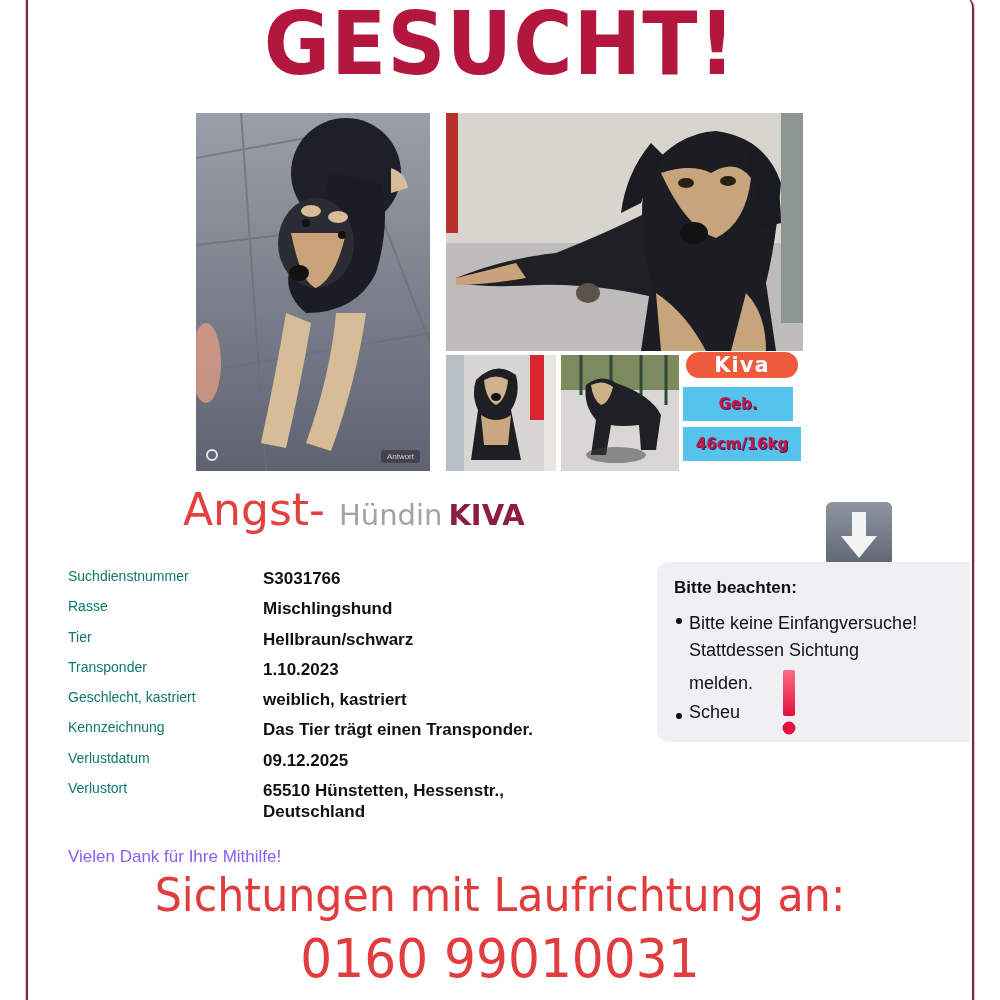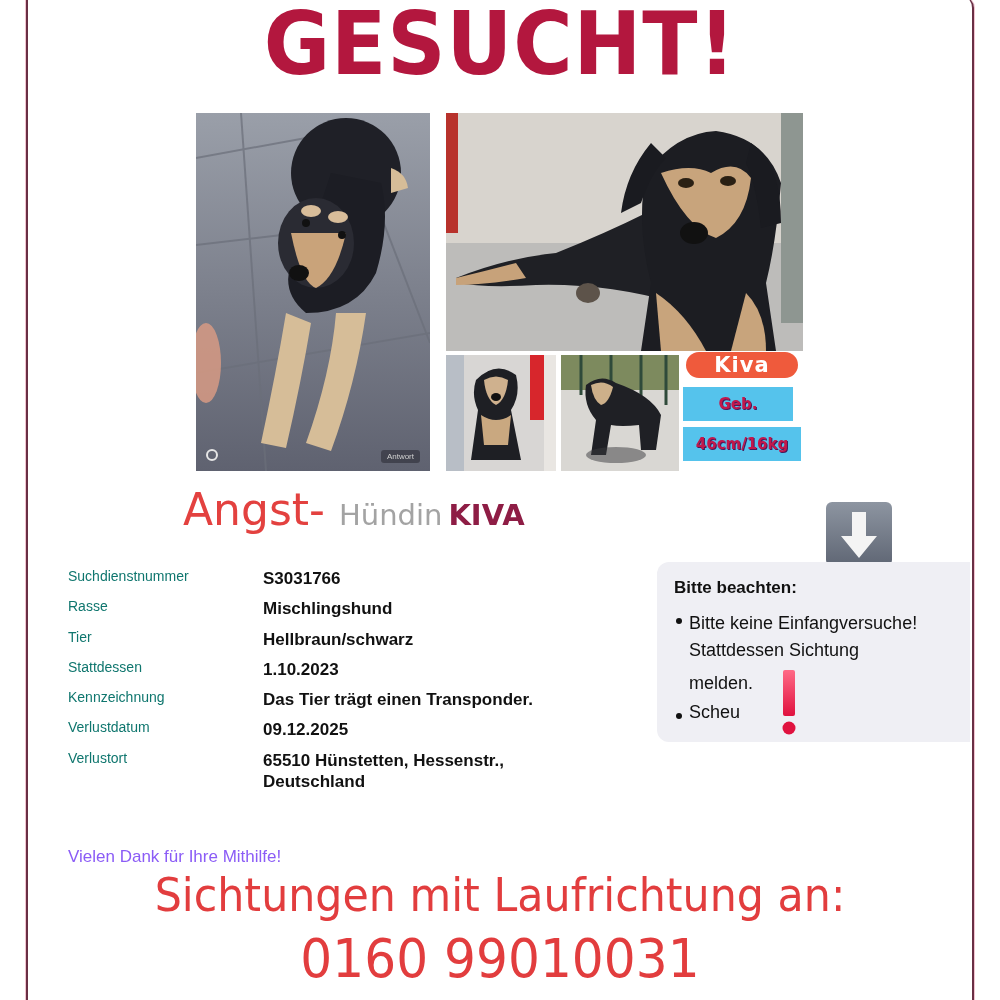--- a/index.html
+++ b/index.html
@@ -203,22 +203,26 @@
   </div>
   <div class="row">
     <span class="lbl">Rasse</span>
     <span class="val">Mischlingshund</span>
   </div>
   <div class="row">
     <span class="lbl">Tier</span>
     <span class="val">Hellbraun/schwarz</span>
   </div>
   <div class="row">
-    <span class="lbl">Stattdessen</span>
+    <span class="lbl">Transponder</span>
     <span class="val">1.10.2023</span>
+  </div>
+  <div class="row">
+    <span class="lbl">Geschlecht, kastriert</span>
+    <span class="val">weiblich, kastriert</span>
   </div>
   <div class="row">
     <span class="lbl">Kennzeichnung</span>
     <span class="val">Das Tier trägt einen Transponder.</span>
   </div>
   <div class="row">
     <span class="lbl">Verlustdatum</span>
     <span class="val">09.12.2025</span>
   </div>
   <div class="row tall">

